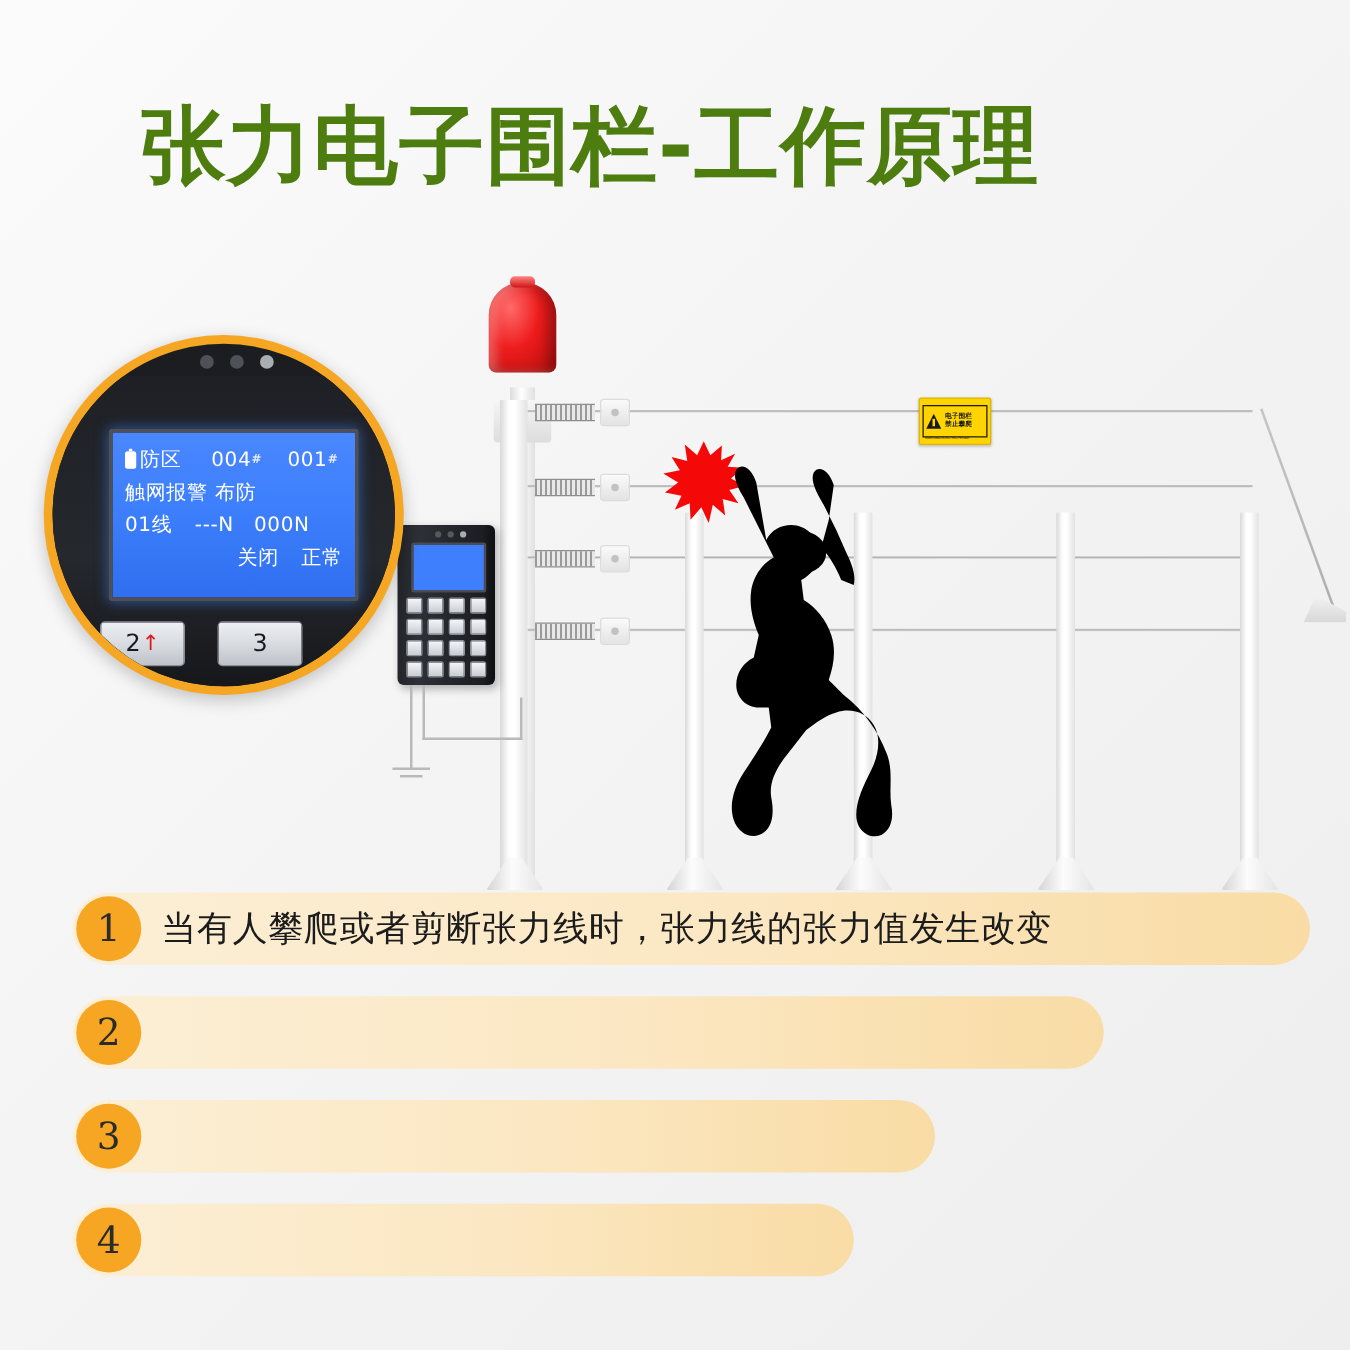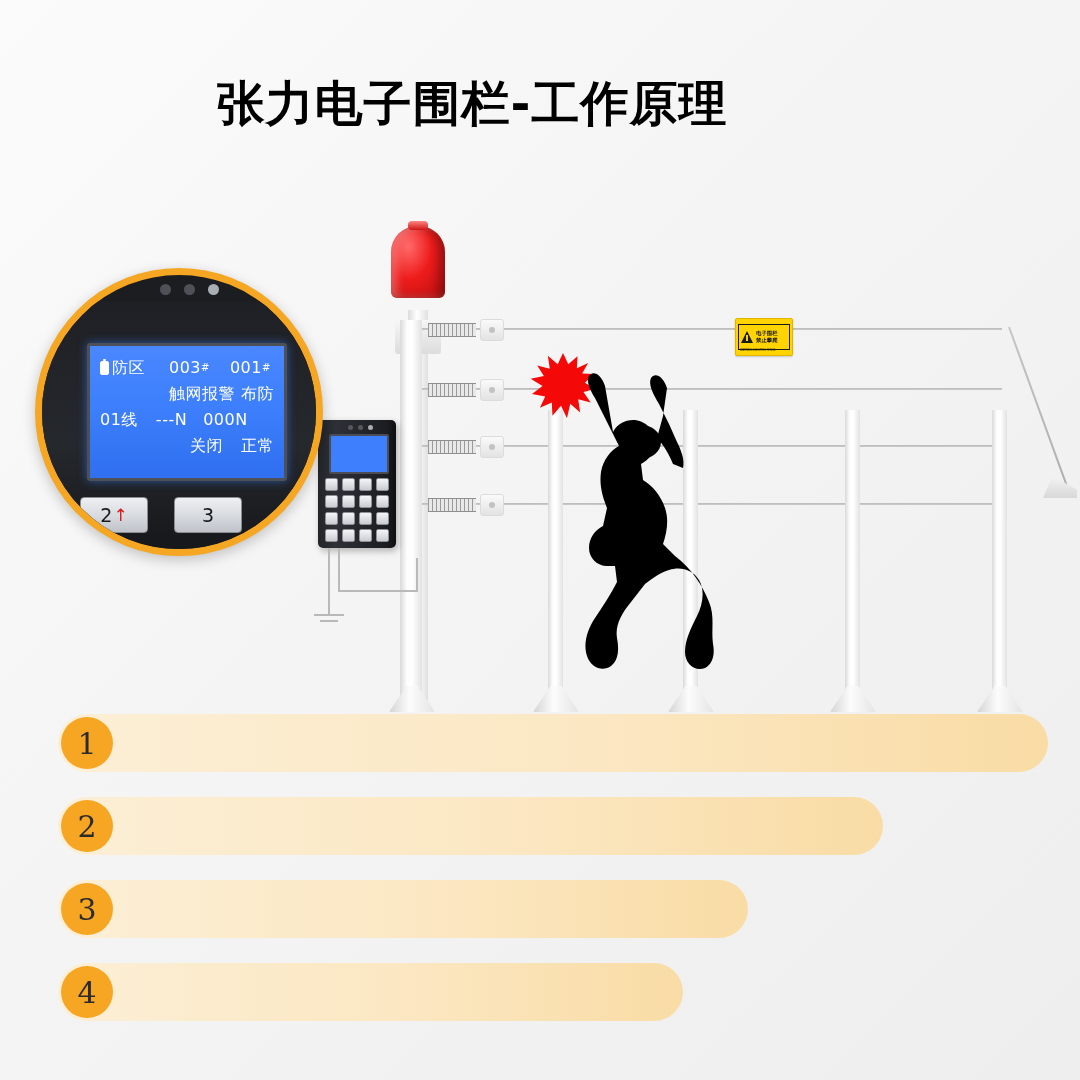--- a/index.html
+++ b/index.html
@@ -8,22 +8,22 @@
     background:linear-gradient(135deg,#fbfbfb 0%,#f4f4f4 45%,#eeeeee 100%);
     font-family:"Liberation Sans","DejaVu Sans",sans-serif;
     overflow:hidden;position:relative;
   }
   .stage{position:absolute;left:0;top:0;width:1080px;height:1080px;}
 
   
   .title{
     position:absolute;left:0;top:72px;width:944px;
     text-align:center;
-    font-size:48px;font-weight:bold;letter-spacing:1px;
-    color:#000000;
+    font-size:68px;font-weight:bold;letter-spacing:1px;
+    color:#4d7c0f;
     font-family:"DejaVu Sans","Liberation Sans",sans-serif;
     white-space:nowrap;
   }
 
   
   .illus{position:absolute;left:0;top:190px;width:1080px;height:520px;}
 
   
   .post{
     position:absolute;bottom:0;width:15px;
@@ -335,27 +335,27 @@
       <i></i>
       <i></i>
       <i class="on"></i>
     </div>
 
     <div class="lcd">
       <div class="lcd-row">
         <span class="lcd-bat"></span>
         <span>防区</span>
         <span style="width:24px;display:inline-block;"></span>
-        <span>003</span>
+        <span>004</span>
           <span class="sup">#</span>
         <span style="width:20px;display:inline-block;"></span>
         <span>001</span>
           <span class="sup">#</span>
       </div>
-      <div class="lcd-row" style="justify-content:flex-end;">
+      <div class="lcd-row" style="">
         <span>触网报警</span>
         <span style="width:6px;display:inline-block;"></span>
         <span>布防</span>
       </div>
       <div class="lcd-row">
         <span>01线</span>
         <span style="width:18px;display:inline-block;"></span>
         <span>---N</span>
         <span style="width:16px;display:inline-block;"></span>
         <span>000N</span>
@@ -376,20 +376,21 @@
         <span>3</span>
       </div>
     </div>
   </div>
 
   <div class="steps">
 
     <div class="step">
       <div class="step-pill" style="width:990px;"></div>
       <div class="badge">1</div>
+      <div class="step-txt">当有人攀爬或者剪断张力线时，张力线的张力值发生改变</div>
     </div>
 
     <div class="step">
       <div class="step-pill" style="width:825px;"></div>
       <div class="badge">2</div>
     </div>
 
     <div class="step">
       <div class="step-pill" style="width:690px;"></div>
       <div class="badge">3</div>

